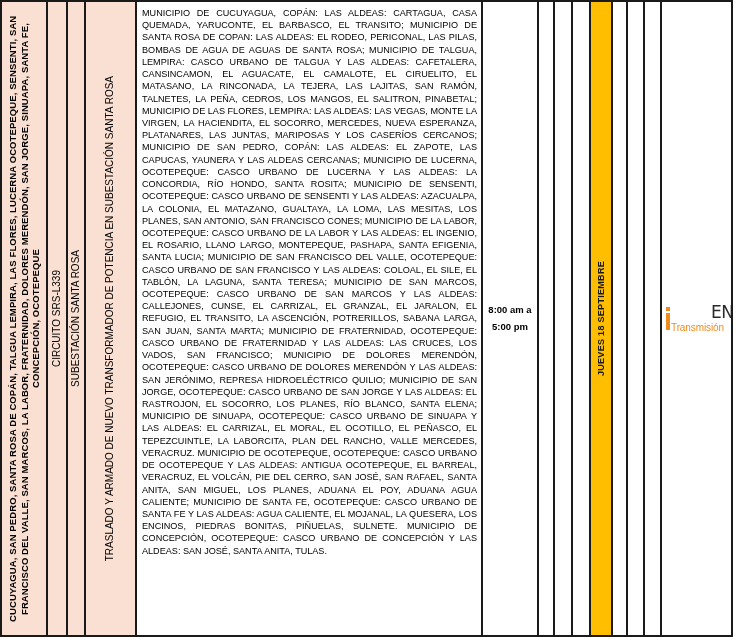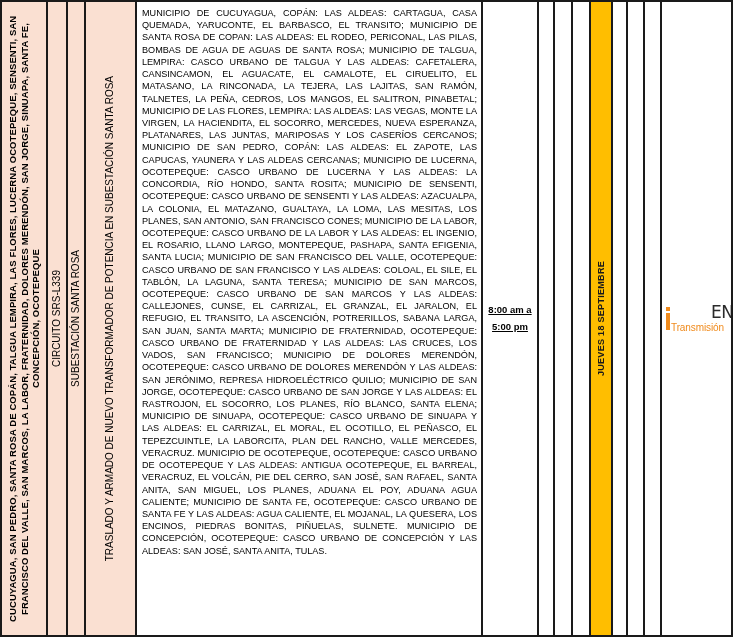--- a/index.html
+++ b/index.html
@@ -85,21 +85,20 @@
   }
 
   .c-horario { width: 58px; }
   .horario-text {
     font-size: 9.5px;
     font-weight: bold;
     line-height: 1.7;
     text-align: center;
     color: #000;
     white-space: pre-line;
-    text-decoration: underline;
   }
 
   .c-blank1 { width: 18px; }
   .c-blank2 { width: 20px; }
   .c-blank3 { width: 20px; }
   .c-fecha  { width: 24px; }
   .c-fecha .vtext {
     font-size: 9px;
     font-weight: bold;
     letter-spacing: 0.3px;

